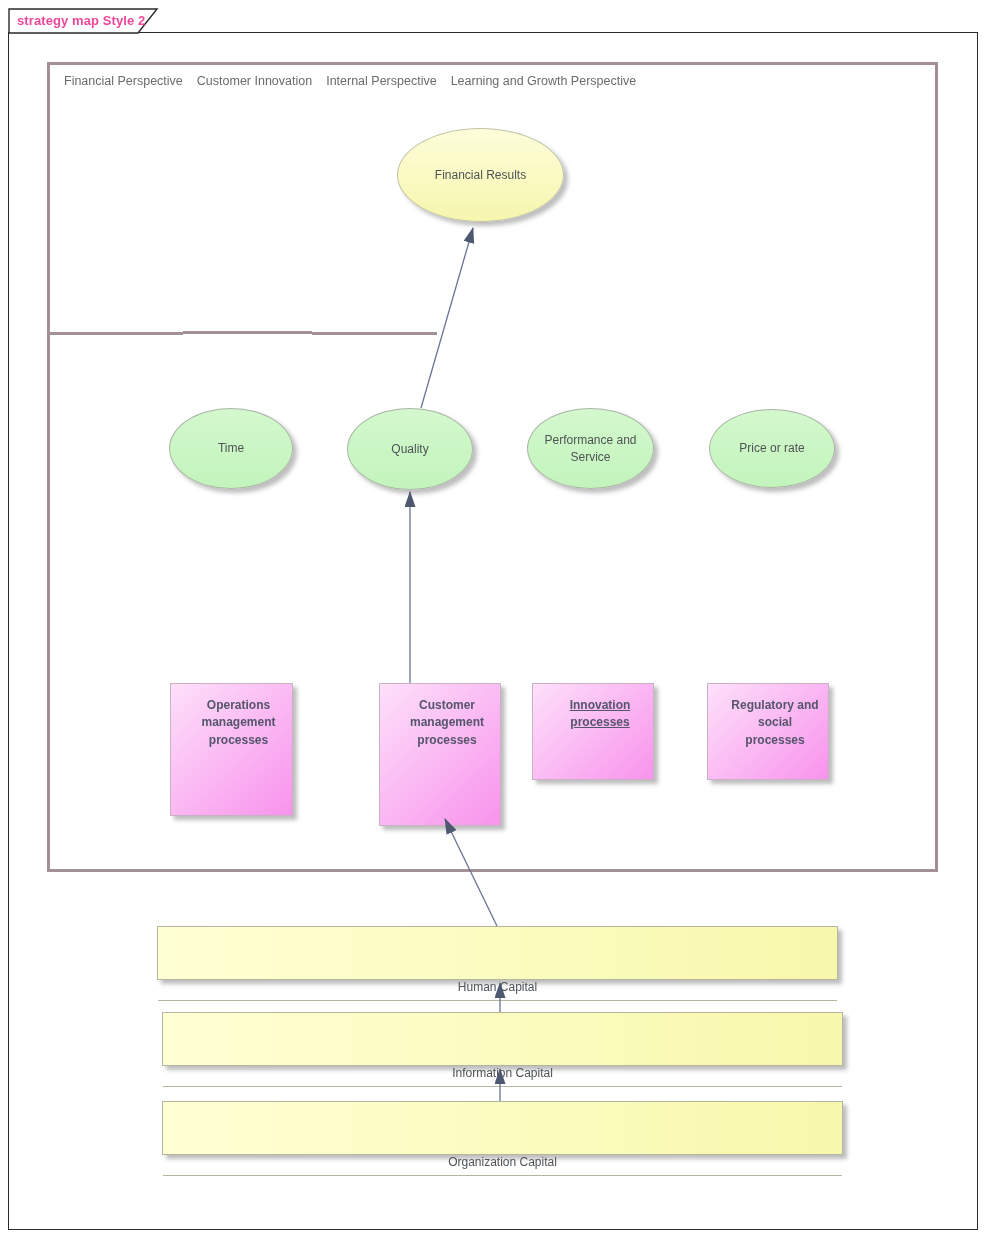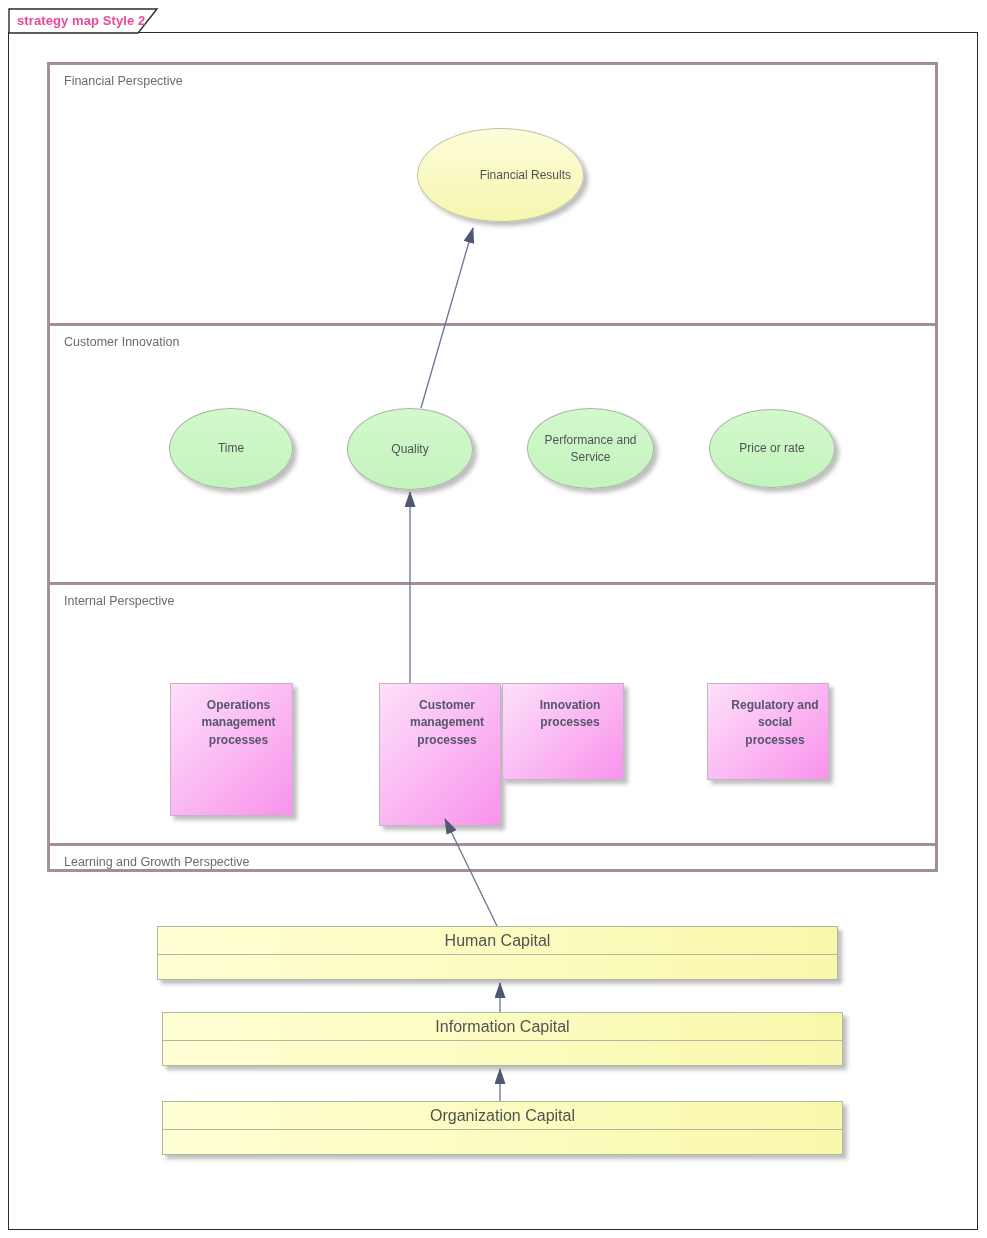--- a/index.html
+++ b/index.html
@@ -13,21 +13,21 @@
     border:1px solid #2b2b2b; box-sizing:border-box;
   }
   .frame-tab-text {
     position:absolute; left:17px; top:13px; font-size:13px; font-weight:bold;
     color:#ec4899; letter-spacing:0.1px; z-index:7;
   }
   
   .lanes {
     position:absolute; left:47px; top:62px; width:891px; height:810px;
     border:3px solid #a29094; box-sizing:border-box;
-    display:flex; flex-direction:column;
+    display:flex; 
   }
   .lane { box-sizing:border-box; }
   .lane.b { border-bottom:3px solid #a29094; }
   .lane-label { padding:9px 0 0 14px; font-size:12.5px; color:#6b6b6b; }
   
   .ellipse {
     position:absolute; border-radius:50%; box-sizing:border-box;
     display:flex; align-items:center; justify-content:center; text-align:center;
     font-size:12px; color:#4f5356; line-height:1.4; z-index:2;
     box-shadow:4px 4px 4px rgba(110,110,110,0.45);
@@ -51,21 +51,21 @@
   }
   
   .ybar {
     position:absolute; box-sizing:border-box; z-index:2;
     background:linear-gradient(to right, #ffffd4 0%, #f8f8ac 100%);
     border:1px solid #b5b5a0;
     box-shadow:4px 4px 4px rgba(110,110,110,0.45);
   }
   .ybar .name {
     height:27px; border-bottom:1px solid #b5b5a0; display:flex;
-    align-items:center; justify-content:center; font-size:16px; color:#4f5356;
+    align-items:center; justify-content:center; font-size:12px; color:#4f5356;margin-top:46px;
   }
   .ybar .body { height:25px; }
   
   svg.overlay {
     position:absolute; left:0; top:0; width:987px; height:1238px;
     z-index:5; pointer-events:none;
   }
 </style>
 </head>
 <body>
@@ -84,21 +84,21 @@
       <div class="lane-label">Customer Innovation</div>
     </div>
     <div class="lane b" style="height:270px;">
       <div class="lane-label">Internal Perspective</div>
     </div>
     <div class="lane" style="flex:1;">
       <div class="lane-label">Learning and Growth Perspective</div>
     </div>
   </div>
 
-  <div class="ellipse yellow" style="left:417px; top:128px; width:167px; height:94px;justify-content:flex-end;">
+  <div class="ellipse yellow" style="left:397px; top:128px; width:167px; height:94px;">
     <span>Financial Results</span>
   </div>
 
   <div class="ellipse green" style="left:169px; top:408px; width:124px; height:81px;">
     <span>Time</span>
   </div>
   <div class="ellipse green" style="left:347px; top:408px; width:126px; height:82px;">
     <span>Quality</span>
   </div>
   <div class="ellipse green" style="left:527px; top:408px; width:127px; height:81px;justify-content:center;">
@@ -107,21 +107,21 @@
   <div class="ellipse green" style="left:709px; top:409px; width:126px; height:79px;">
     <span>Price or rate</span>
   </div>
 
   <div class="pbox" style="left:170px; top:683px; width:123px; height:133px;">
     <span>Operations management processes</span>
   </div>
   <div class="pbox" style="left:348px; top:683px; width:122px; height:143px;margin-left:31px;">
     <span>Customer management processes</span>
   </div>
-  <div class="pbox" style="left:502px; top:683px; width:122px; height:97px;">
+  <div class="pbox" style="left:532px; top:683px; width:122px; height:97px;text-decoration:underline;">
     <span>Innovation processes</span>
   </div>
   <div class="pbox" style="left:707px; top:683px; width:122px; height:97px;">
     <span>Regulatory and social processes</span>
   </div>
 
   <div class="ybar" style="left:157px; top:926px; width:681px; height:54px;">
     <div class="name">Human Capital</div>
     <div class="body"></div>
   </div>

